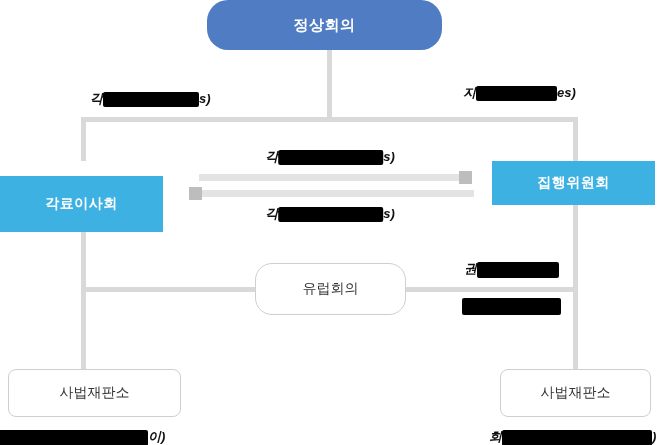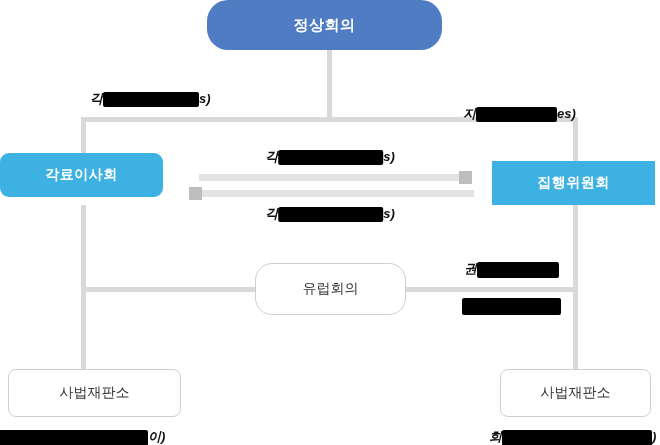--- a/index.html
+++ b/index.html
@@ -115,21 +115,21 @@
   <div class="arrowbar" style="left:199px; top:174px; width:266px;"></div>
   <div class="arrowhead" style="left:459px; top:171px;"></div>
 
   <div class="arrowbar" style="left:194px; top:190px; width:280px;"></div>
   <div class="arrowhead" style="left:189px; top:187px;"></div>
 
   <div class="node node-top" style="left:207px; top:0px; width:235px; height:50px;border-radius:21px;">
     <span>정상회의</span>
   </div>
 
-  <div class="node node-teal" style="left:0px; top:153px; width:163px; height:44px;border-radius:9px;">
+  <div class="node node-teal" style="left:0px; top:176px; width:163px; height:56px;">
     <span>각료이사회</span>
   </div>
 
   <div class="node node-teal" style="left:492px; top:161px; width:163px; height:44px;">
     <span>집행위원회</span>
   </div>
 
   <div class="node node-outline" style="left:255px; top:263px; width:151px; height:52px;border-radius:17px;">
     <span>유럽회의</span>
   </div>
@@ -139,21 +139,21 @@
   </div>
 
   <div class="node node-outline" style="left:500px; top:369px; width:151px; height:48px;">
     <span>사법재판소</span>
   </div>
 
   <div class="label" style="left:90px; top:90px;">
     <span class="vis">각</span><span class="redact" style="width:96px; height:15px;"></span><span class="vis">s)</span>
   </div>
 
-  <div class="label" style="left:463px; top:105px;">
+  <div class="label" style="left:463px; top:84px;">
     <span class="vis">지</span><span class="redact" style="width:81px; height:15px;"></span><span class="vis">es)</span>
   </div>
 
   <div class="label label-center" style="left:330px; top:148px;">
     <span class="vis">각</span><span class="redact" style="width:105px; height:15px;"></span><span class="vis">s)</span>
   </div>
 
   <div class="label label-center" style="left:330px; top:205px;">
     <span class="vis">각</span><span class="redact" style="width:105px; height:15px;"></span><span class="vis">s)</span>
   </div>

